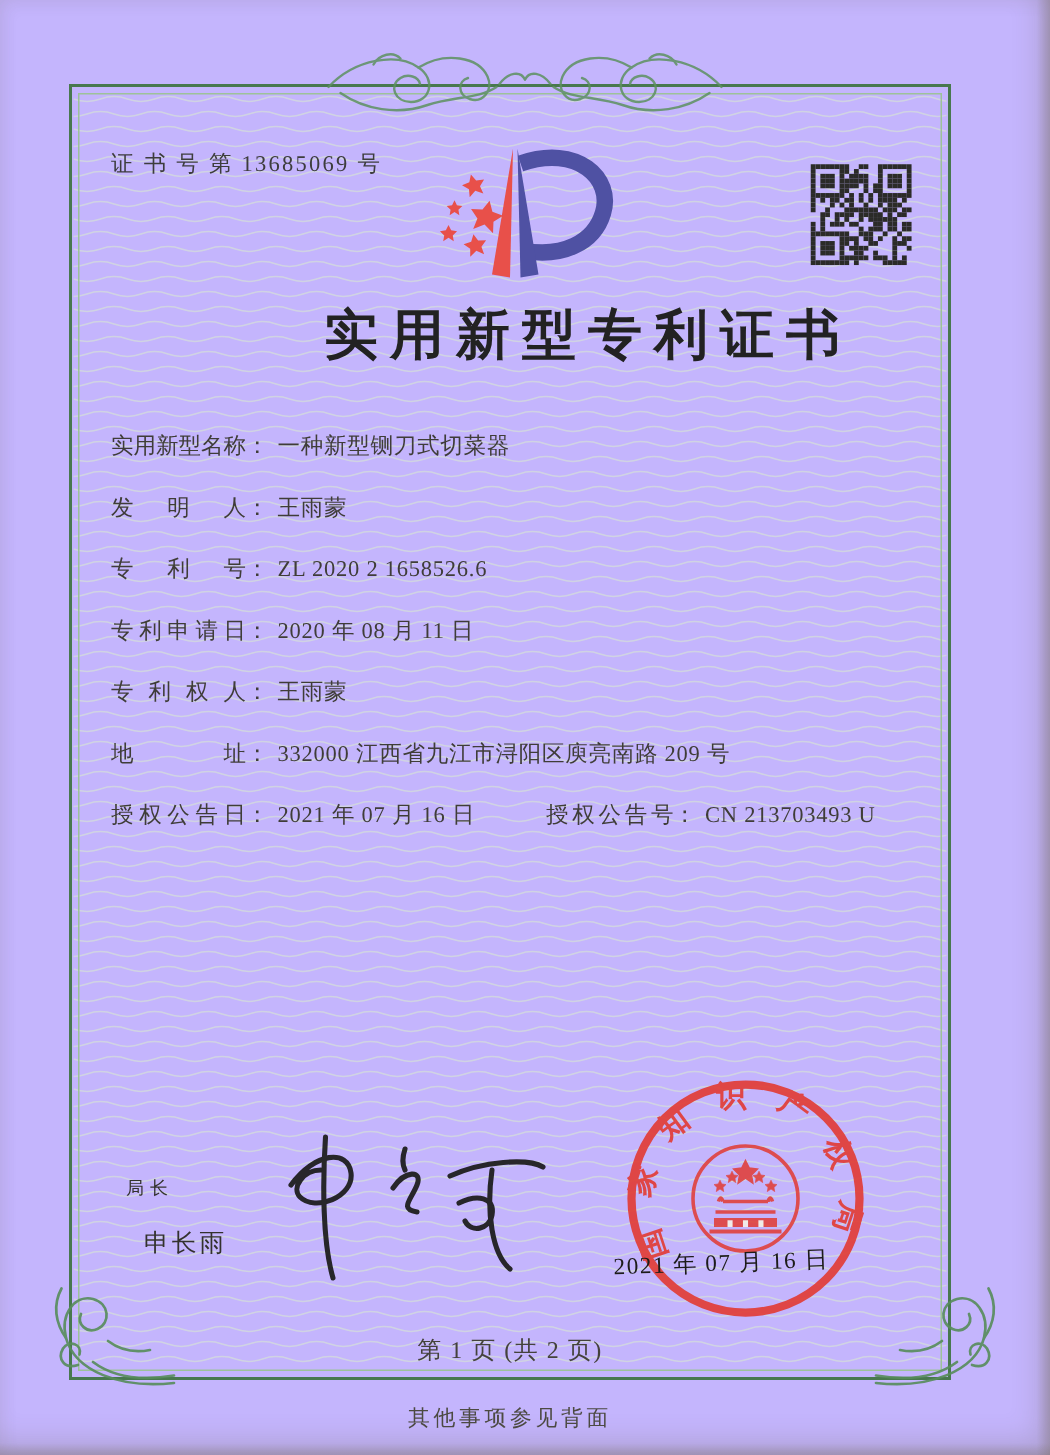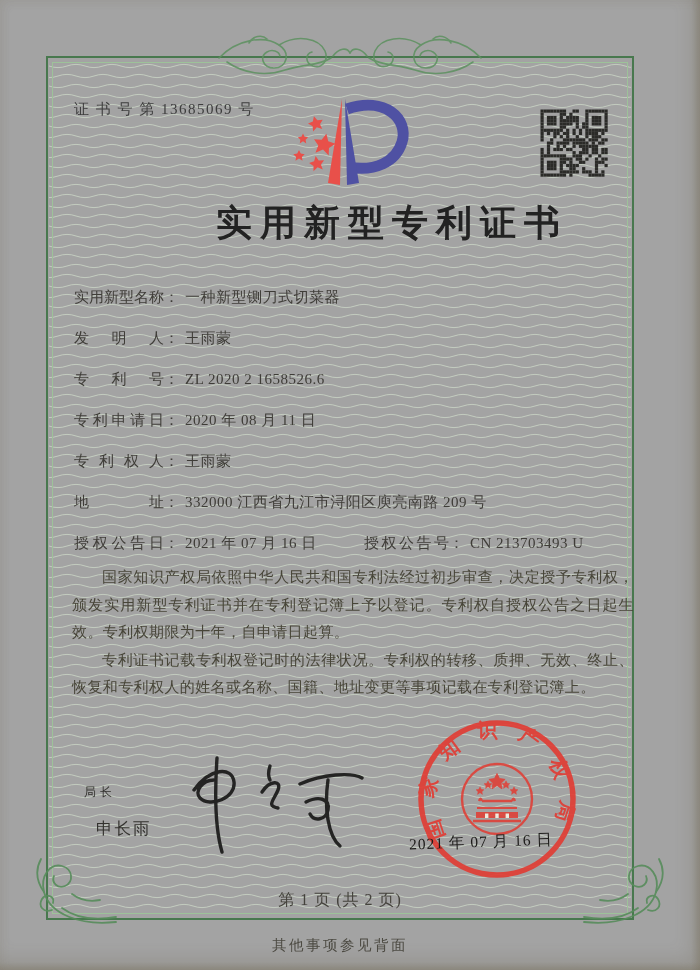--- a/index.html
+++ b/index.html
@@ -1,19 +1,19 @@
 <!DOCTYPE html>
 <html><head>
 <meta charset="utf-8">
 <style>
   * { margin:0; padding:0; box-sizing:border-box; }
   html,body { background:#e8e4d6; }
   .page {
     position:relative; width:700px; height:970px; overflow:hidden;
-    background:#a3a3a3;
+    background:#c4b5fd;
     font-family:"Liberation Serif","DejaVu Serif",serif;
     color:#3a3a3a;
     box-shadow: inset -8px -10px 18px rgba(95,85,60,.20), inset 3px 3px 10px rgba(95,85,60,.07);
   }
   .edge-right { position:absolute; right:0; top:0; width:9px; height:100%;
     background:linear-gradient(to left, rgba(110,100,75,.28), rgba(110,100,75,0)); }
   .edge-bottom { position:absolute; left:0; bottom:0; width:100%; height:8px;
     background:linear-gradient(to top, rgba(110,100,75,.25), rgba(110,100,75,0)); }
   .waves { position:absolute; left:49px; top:59px; pointer-events:none; }
   .frame-outer { position:absolute; left:46px; top:56px; width:588px; height:864px;
@@ -472,24 +472,20 @@
 
   <div class="row" style="top:534px;">
     <span>
       <span class="flabel">授权公告日</span><span class="fcolon">：</span><span class="fvalue">2021 年 07 月 16 日</span>
     </span>
     <span class="grant-right">
       <span class="flabel">授权公告号</span><span class="fcolon">：</span><span class="fvalue">CN 213703493 U</span>
     </span>
   </div>
 
-  <div class="paras">
-    <p>国家知识产权局依照中华人民共和国专利法经过初步审查，决定授予专利权，颁发实用新型专利证书并在专利登记簿上予以登记。专利权自授权公告之日起生效。专利权期限为十年，自申请日起算。</p>
-    <p>专利证书记载专利权登记时的法律状况。专利权的转移、质押、无效、终止、恢复和专利权人的姓名或名称、国籍、地址变更等事项记载在专利登记簿上。</p>
-  </div>
 
   <div class="sig-title">局长</div>
   <div class="sig-name">申长雨</div>
 
   <svg class="signature-svg" width="210" height="110" viewBox="0 0 210 110">
     <g stroke="#1a1a19" stroke-width="3.4" fill="none" stroke-linecap="round" stroke-linejoin="round" opacity="0.92">
       <path d="M24,42 C40,20 62,18 64,34 C66,50 40,60 30,50 C24,44 32,32 44,32"></path>
       <path d="M47,10 C45,40 45,80 52,104"></path>
       <path d="M100,18 C98,24 98,28 100,32"></path>
       <path d="M92,44 C100,32 112,32 108,42 C104,52 96,58 108,60"></path>

